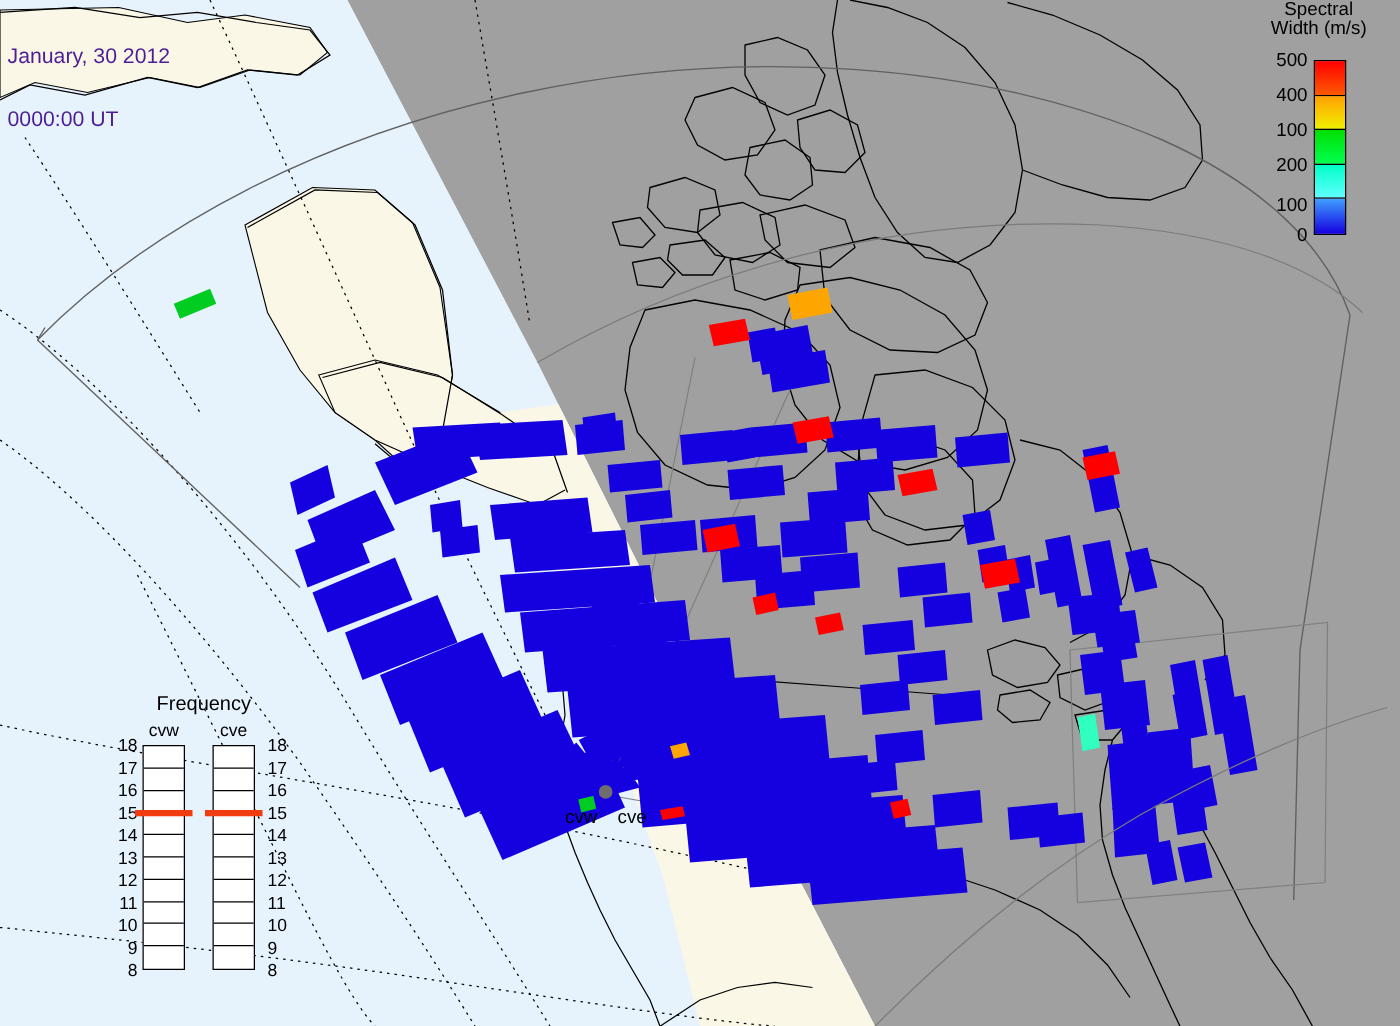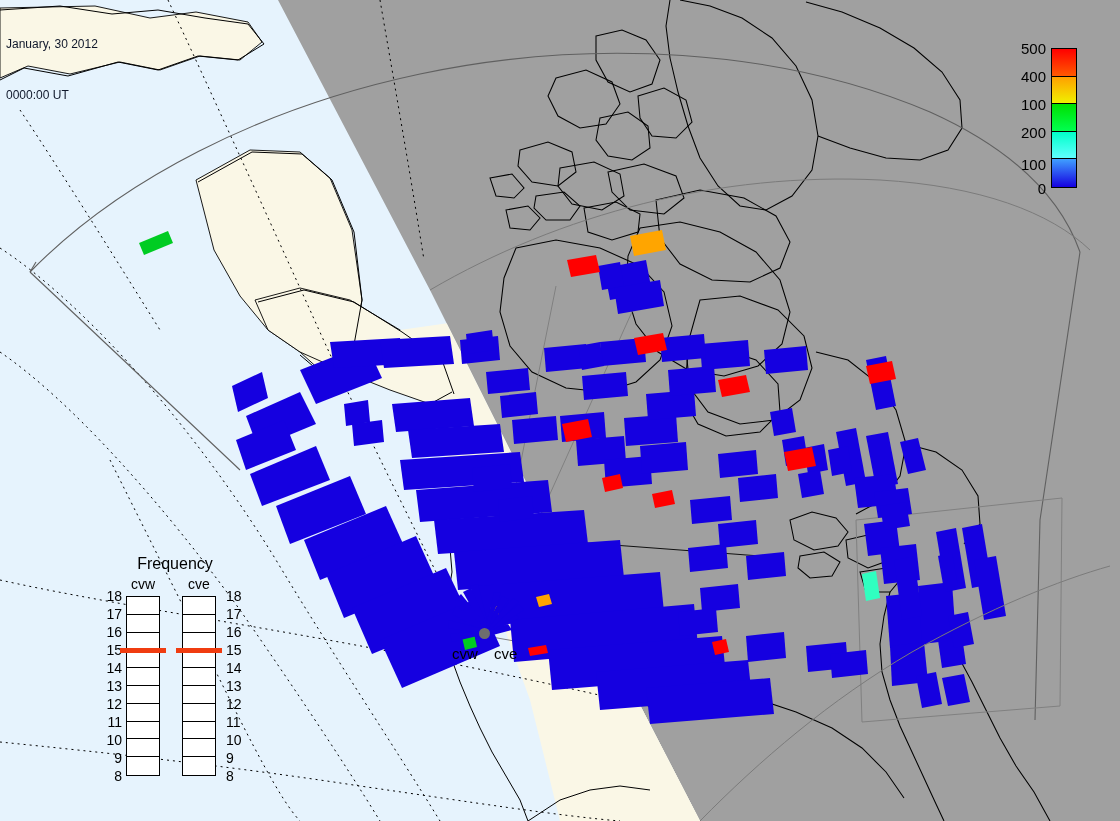--- a/index.html
+++ b/index.html
@@ -1,38 +1,38 @@
 <!DOCTYPE html>
 <html><head>
 <meta charset="utf-8">
 <style>
   html,body{margin:0;padding:0;background:#a0a0a0;}
   body{width:1120px;height:821px;overflow:hidden;
        font-family:"Liberation Sans","DejaVu Sans",sans-serif;}
   #root{position:relative;width:1120px;height:821px;background:#a0a0a0;}
   svg.layer{position:absolute;left:0;top:0;width:1120px;height:821px;}
 
-  .title{position:absolute;left:6px;top:2px;color:#0f172a;font-size:12px;
+  .title{position:absolute;left:6px;top:2px;color:#4c1d95;font-size:17px;
          line-height:17px;letter-spacing:0px;white-space:pre;}
   .title div{margin:0;padding:0;}
 
   .cb-wrap{position:absolute;left:990px;top:0px;width:130px;height:200px;}
   .cb-title{position:absolute;left:0;top:0;width:130px;text-align:center;
             font-size:15px;line-height:15px;color:#000;}
   .cb-title span{display:block;}
   .cb-bar{position:absolute;left:61px;top:48px;width:26px;height:140px;
           border:1px solid #000;box-sizing:border-box;}
   .cb-band{width:100%;height:20%;box-sizing:border-box;
            border-bottom:1px solid #000;}
   .cb-band:last-child{border-bottom:none;}
   .cb-ticks{position:absolute;left:6px;top:40px;width:50px;height:156px;}
   .cb-tick{position:absolute;right:0;font-size:15px;line-height:15px;
            color:#000;text-align:right;transform:translateY(-50%);}
 
-  .freq{position:absolute;left:88px;top:556px;width:150px;height:235px;margin-left:12px;}
+  .freq{position:absolute;left:88px;top:556px;width:150px;height:235px;}
   .freq-title{position:absolute;left:0;top:0;width:150px;text-align:center;
               font-size:16px;line-height:16px;color:#000;}
   .freq-head{position:absolute;top:21px;font-size:14px;line-height:14px;color:#000;}
   .freq-head.w{left:20px;width:46px;text-align:center;}
   .freq-head.e{left:76px;width:46px;text-align:center;}
   .gauge{position:absolute;top:40px;width:34px;height:180px;
          background:#ffffff;border:1px solid #000;box-sizing:border-box;}
   .gauge.w{left:26px;}
   .gauge.e{left:82px;}
   .gcell{width:100%;height:10%;box-sizing:border-box;border-bottom:1px solid #000;}
@@ -346,20 +346,24 @@
       <path d="M 700,821 C 760,760 830,700 912,652 C 990,608 1060,580 1110,566"></path>
     </g>
   </svg>
 
   <div class="title">
     <div>January, 30 2012</div>
     <div>0000:00 UT</div>
   </div>
 
   <div class="cb-wrap">
+    <div class="cb-title">
+      <span>Spectral</span>
+      <span>Width (m/s)</span>
+    </div>
     <div class="cb-ticks" id="cb-ticks">
         <div class="cb-tick" style="top: 8px;">500</div>
         <div class="cb-tick" style="top: 36px;">400</div>
         <div class="cb-tick" style="top: 64px;">100</div>
         <div class="cb-tick" style="top: 92px; text-align: right;">200</div>
         <div class="cb-tick" style="top: 124px;">100</div>
         <div class="cb-tick" style="top: 148px;">0</div>
       </div>
     <div class="cb-bar" id="cb-bar">
         <div class="cb-band" style="background: linear-gradient(rgb(255, 0, 0), rgb(255, 90, 0));"></div>

